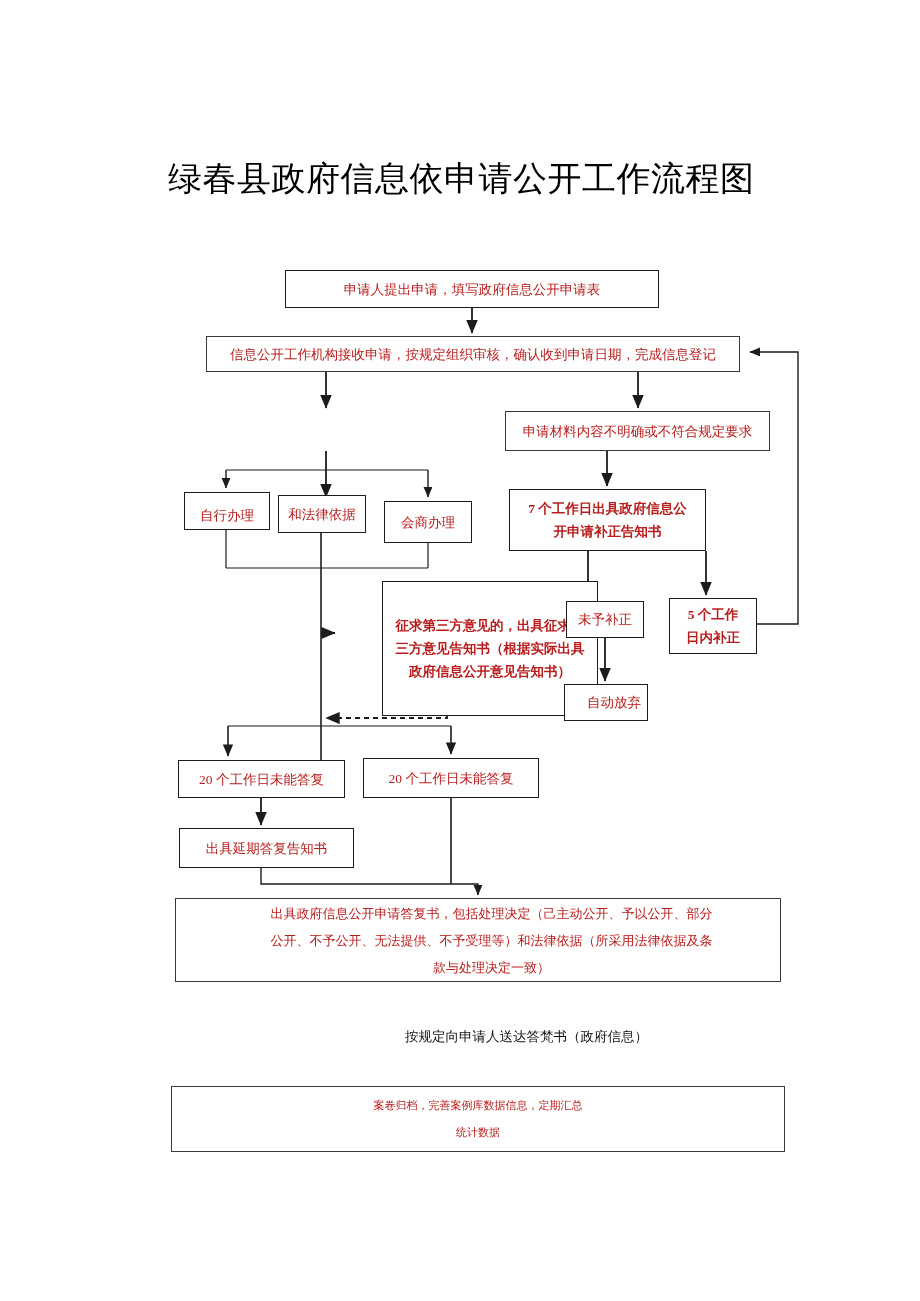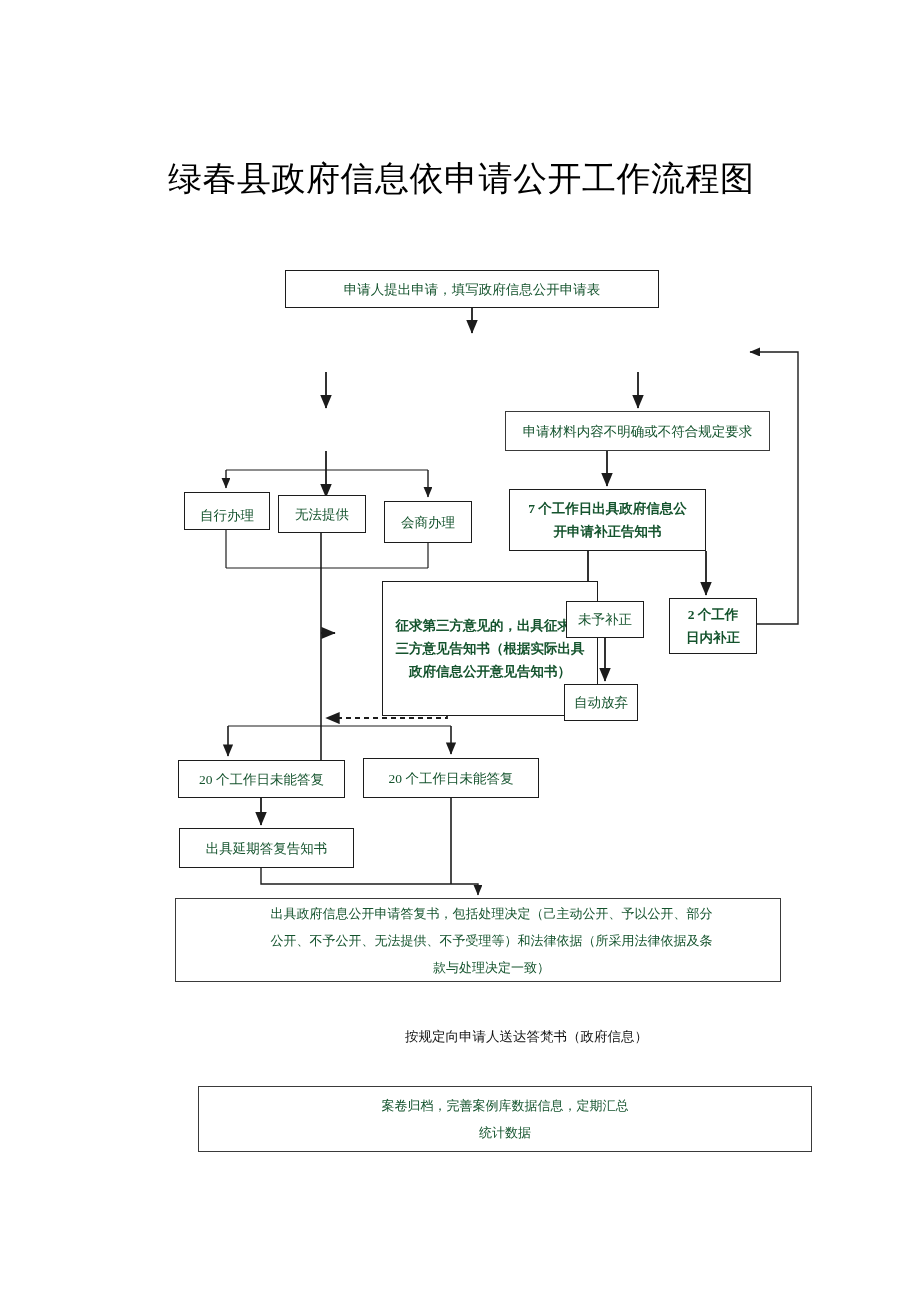--- a/index.html
+++ b/index.html
@@ -50,21 +50,21 @@
     position: absolute;
     box-sizing: border-box;
     border: 1.6px solid #1c1c1c;
     background: #ffffff;
     display: flex;
     align-items: center;
     justify-content: center;
     text-align: center;
     font-size: 13.5px;
     line-height: 23px;
-    color: #14532d;
+    color: #b91c1c;
     padding: 2px 6px;
   }
   .node.thin {
     border-width: 1.2px;
     border-color: #3a3a3a;
   }
   .node.bold {
     font-weight: 700;
   }
   .node .txt {
@@ -78,26 +78,26 @@
   #n-receive    { left: 198px; top: 336px; width: 534px; height: 36px; }
   #n-accept     { left: 214px; top: 411px; width: 211px; height: 40px; }
   #n-unclear    { left: 497px; top: 411px; width: 265px; height: 40px; }
   #n-self       { left: 176px; top: 492px; width: 86px; height: 38px; align-items: flex-end; }
   #n-coop       { left: 270px; top: 495px; width: 88px; height: 38px; }
   #n-consult    { left: 376px; top: 501px; width: 88px; height: 42px; }
   #n-correct7   { left: 501px; top: 489px; width: 197px; height: 62px; }
   #n-third      { left: 331px; top: 581px; width: 216px; height: 135px; margin-left: 43px; }
   #n-nocorrect  { left: 558px; top: 601px; width: 78px; height: 37px; }
   #n-correct15  { left: 661px; top: 598px; width: 88px; height: 56px; }
-  #n-giveup     { left: 556px; top: 684px; width: 74px; height: 37px; }
+  #n-giveup     { left: 556px; top: 684px; width: 84px; height: 37px; text-align: right; }
   #n-over20a    { left: 170px; top: 760px; width: 167px; height: 38px; }
   #n-over20b    { left: 355px; top: 758px; width: 176px; height: 40px; }
   #n-delay      { left: 171px; top: 828px; width: 175px; height: 40px; }
   #n-reply      { left: 167px; top: 898px; width: 606px; height: 84px; font-size: 13px; line-height: 27px; padding-left: 33px; }
-  #n-archive    { left: 163px; top: 1086px; width: 614px; height: 66px; font-size: 13px; line-height: 27px; margin-left: 27px; }
+  #n-archive    { left: 163px; top: 1086px; width: 614px; height: 66px; font-size: 11px; line-height: 27px; }
 
   #serve-text {
     position: absolute;
     left: 300px;
     top: 1026px;
     width: 340px;
     text-align: right;
     font-size: 13.5px;
     line-height: 22px;
     color: #111;
@@ -161,32 +161,35 @@
 
       <path d="M443,798 L443,884" stroke-width="1.6"></path>
 
     </g>
   </svg>
 
   <div class="node" id="n-apply">
     <span class="txt">申请人提出申请，填写政府信息公开申请表</span>
   </div>
 
+  <div class="node thin" id="n-receive">
+    <span class="txt">信息公开工作机构接收申请，按规定组织审核，确认收到申请日期，完成信息登记</span>
+  </div>
 
 
   <div class="node thin" id="n-unclear">
     <span class="txt">申请材料内容不明确或不符合规定要求</span>
   </div>
 
   <div class="node" id="n-self">
     <span class="txt">自行办理</span>
   </div>
 
   <div class="node" id="n-coop">
-    <span class="txt">无法提供</span>
+    <span class="txt">和法律依据</span>
   </div>
 
   <div class="node" id="n-consult">
     <span class="txt">会商办理</span>
   </div>
 
   <div class="node bold" id="n-correct7">
     <span class="txt">7 个工作日出具政府信息公
 开申请补正告知书</span>
   </div>
@@ -195,21 +198,21 @@
     <span class="txt">征求第三方意见的，出具征求第
 三方意见告知书（根据实际出具
 政府信息公开意见告知书）</span>
   </div>
 
   <div class="node" id="n-nocorrect">
     <span class="txt">未予补正</span>
   </div>
 
   <div class="node bold" id="n-correct15">
-    <span class="txt">2 个工作
+    <span class="txt">5 个工作
 日内补正</span>
   </div>
 
   <div class="node" id="n-giveup">
     <span class="txt">自动放弃</span>
   </div>
 
   <div class="node" id="n-over20a">
     <span class="txt">20 个工作日未能答复</span>
   </div>

